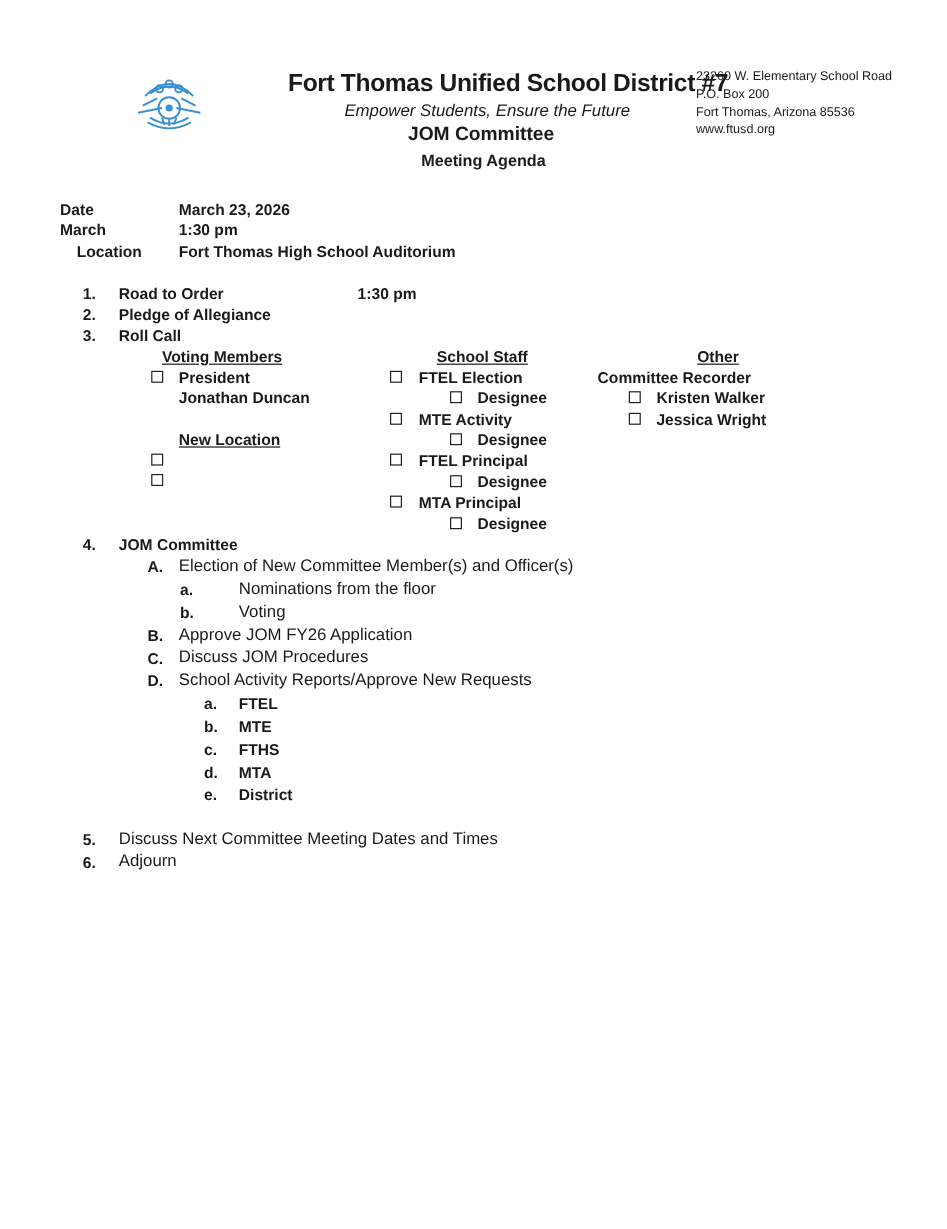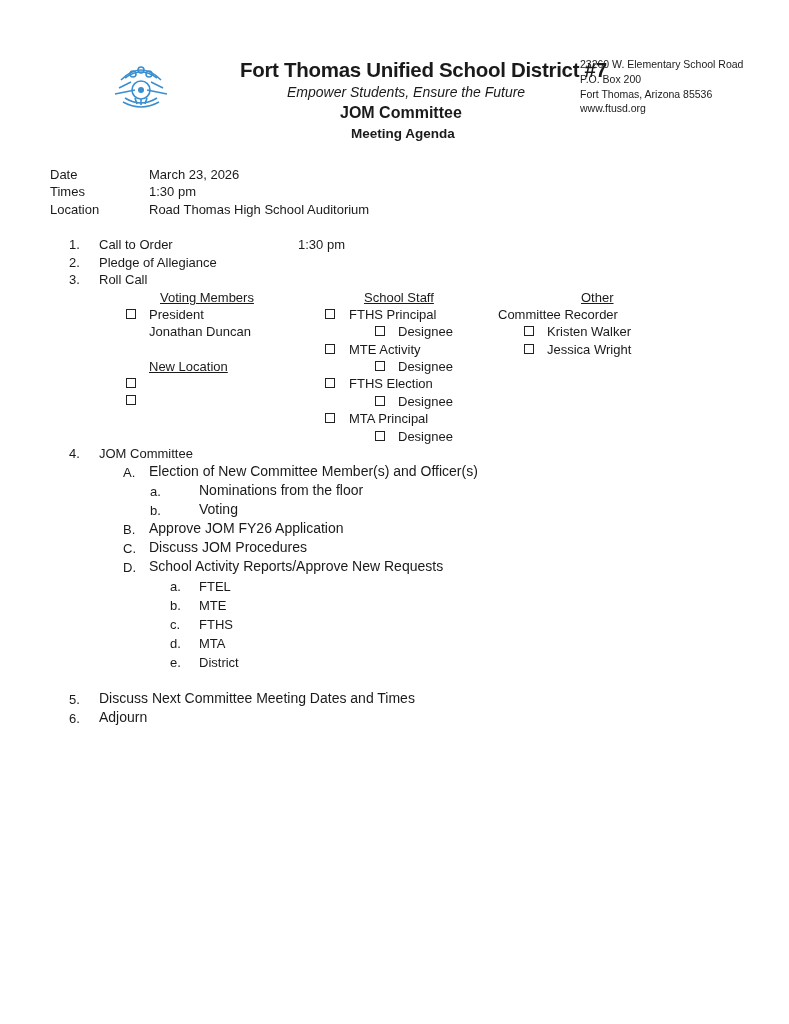--- a/index.html
+++ b/index.html
@@ -8,21 +8,21 @@
     font-family: "Liberation Sans", "DejaVu Sans", sans-serif;
     color: #1a1a1a;
   }
   .abs { position: absolute; white-space: nowrap; }
   .logo { left: 113px; top: 58px; width: 56px; height: 56px; }
   .hdr-title { left: 240px; top: 58px; font-size: 20.5px; font-weight: bold; letter-spacing: -0.3px; }
   .hdr-motto { left: 287px; top: 84px; font-size: 14px; font-style: italic; }
   .hdr-comm { left: 340px; top: 104px; font-size: 16px; font-weight: bold; }
   .hdr-agenda { left: 351px; top: 126px; font-size: 13.5px; font-weight: bold; }
   .addr { left: 580px; font-size: 10.5px; }
-  .t13 { font-size: 13px; }
+  .t13 { font-size: 13px; font-weight: bold; }
   .t14 { font-size: 14px; }
   .u { text-decoration: underline; }
   .cb {
     display: inline-block; width: 8px; height: 8px; border: 1.2px solid #222;
     box-sizing: content-box;
   }
   .cbabs { position: absolute; }
 </style>
 </head>
 <body>
@@ -49,55 +49,55 @@
 <div class="abs hdr-motto">Empower Students, Ensure the Future</div>
 <div class="abs hdr-comm">JOM Committee</div>
 <div class="abs hdr-agenda">Meeting Agenda</div>
 <div class="abs addr" style="top:58px">23260 W. Elementary School Road</div>
 <div class="abs addr" style="top:73px">P.O. Box 200</div>
 <div class="abs addr" style="top:88px">Fort Thomas, Arizona  85536</div>
 <div class="abs addr" style="top:102px">www.ftusd.org</div>
 
 <div class="abs t13" style="left:50px;top:167px">Date</div>
 <div class="abs t13" style="left:149px;top:167px">March 23, 2026</div>
-<div class="abs t13" style="left:50px;top:184px">Times</div>
+<div class="abs t13" style="left:50px;top:184px">March</div>
 <div class="abs t13" style="left:149px;top:184px">1:30 pm</div>
-<div class="abs t13" style="left:50px;top:202px">Location</div>
-<div class="abs t13" style="left:149px;top:202px">Road Thomas High School Auditorium</div>
+<div class="abs t13" style="left:64px;top:202px">Location</div>
+<div class="abs t13" style="left:149px;top:202px">Fort Thomas High School Auditorium</div>
 
 <div class="abs t13" style="left:69px;top:237px">1.</div>
-<div class="abs t13" style="left:99px;top:237px">Call to Order</div>
+<div class="abs t13" style="left:99px;top:237px">Road to Order</div>
 <div class="abs t13" style="left:298px;top:237px">1:30 pm</div>
 <div class="abs t13" style="left:69px;top:255px">2.</div>
 <div class="abs t13" style="left:99px;top:255px">Pledge of Allegiance</div>
 <div class="abs t13" style="left:69px;top:272px">3.</div>
 <div class="abs t13" style="left:99px;top:272px">Roll Call</div>
 
-<div class="abs t13 u" style="left:160px;top:290px">Voting Members</div>
+<div class="abs t13 u" style="left:135px;top:290px">Voting Members</div>
 <span class="cb cbabs" style="left:126px;top:309px"></span>
 <div class="abs t13" style="left:149px;top:307px">President</div>
 <div class="abs t13" style="left:149px;top:324px">Jonathan Duncan</div>
 <div class="abs t13 u" style="left:149px;top:359px">New Location</div>
 <span class="cb cbabs" style="left:126px;top:378px"></span>
 <span class="cb cbabs" style="left:126px;top:395px"></span>
 
 <div class="abs t13 u" style="left:364px;top:290px">School Staff</div>
 
 <span class="cb cbabs" style="left:325px;top:309px"></span>
-<div class="abs t13" style="left:349px;top:307px">FTHS Principal</div>
+<div class="abs t13" style="left:349px;top:307px">FTEL Election</div>
 <span class="cb cbabs" style="left:375px;top:326px"></span>
 <div class="abs t13" style="left:398px;top:324px">Designee</div>
 
 <span class="cb cbabs" style="left:325px;top:344px"></span>
 <div class="abs t13" style="left:349px;top:342px">MTE Activity</div>
 <span class="cb cbabs" style="left:375px;top:361px"></span>
 <div class="abs t13" style="left:398px;top:359px">Designee</div>
 
 <span class="cb cbabs" style="left:325px;top:378px"></span>
-<div class="abs t13" style="left:349px;top:376px">FTHS Election</div>
+<div class="abs t13" style="left:349px;top:376px">FTEL Principal</div>
 <span class="cb cbabs" style="left:375px;top:396px"></span>
 <div class="abs t13" style="left:398px;top:394px">Designee</div>
 
 <span class="cb cbabs" style="left:325px;top:413px"></span>
 <div class="abs t13" style="left:349px;top:411px">MTA Principal</div>
 <span class="cb cbabs" style="left:375px;top:431px"></span>
 <div class="abs t13" style="left:398px;top:429px">Designee</div>
 
 <div class="abs t13 u" style="left:581px;top:290px">Other</div>
 <div class="abs t13" style="left:498px;top:307px">Committee Recorder</div>

